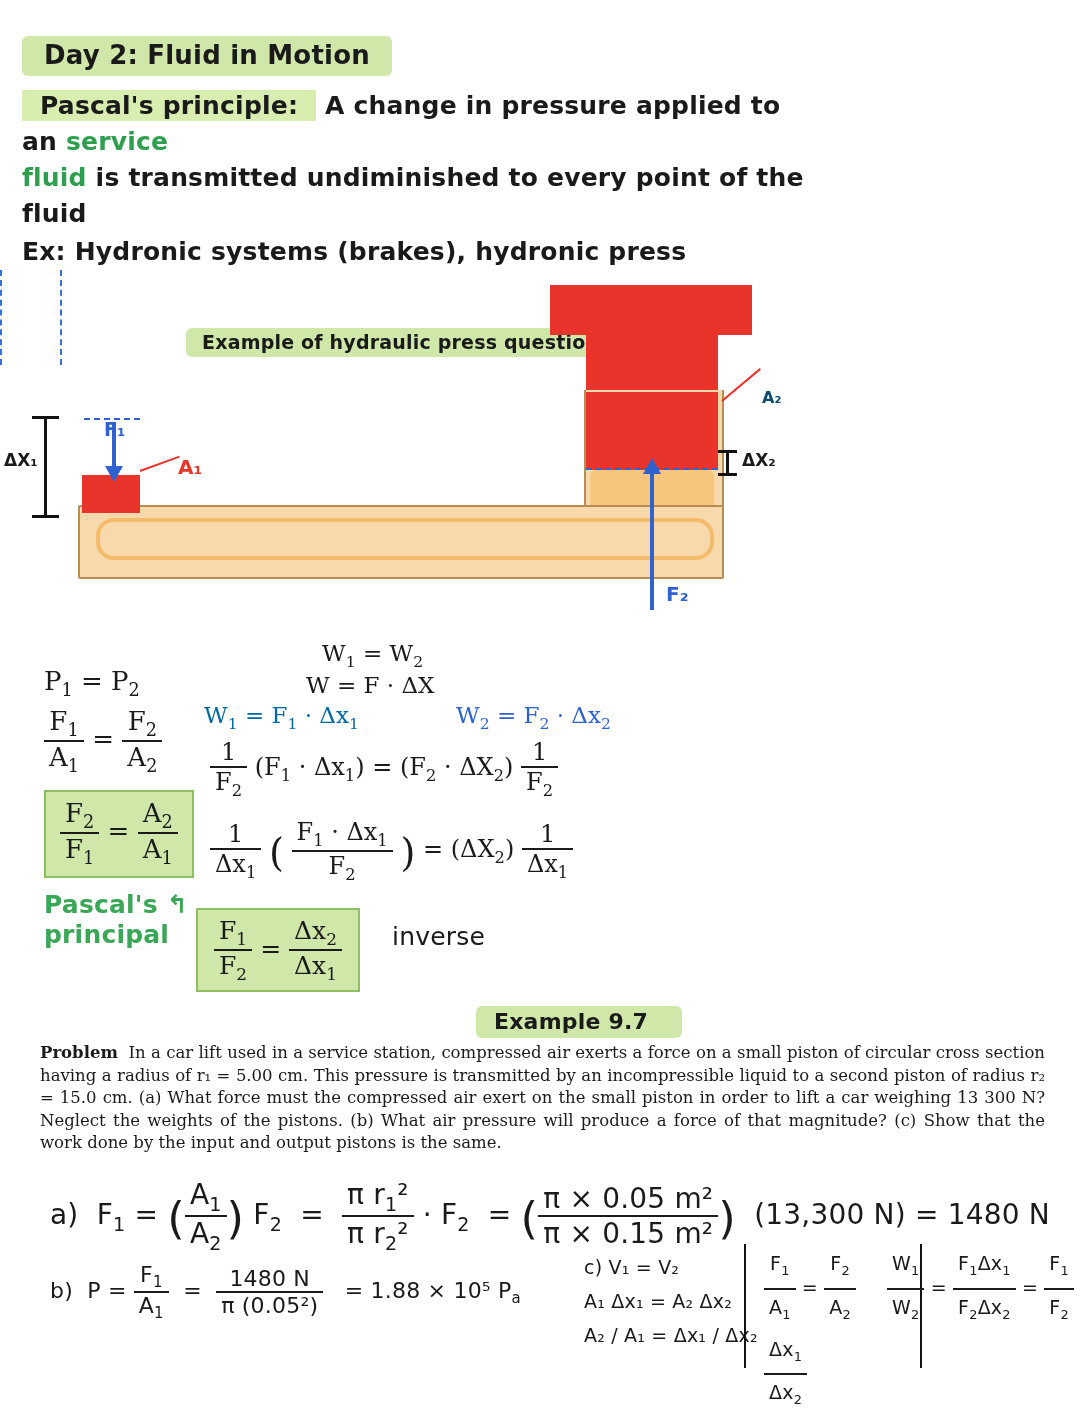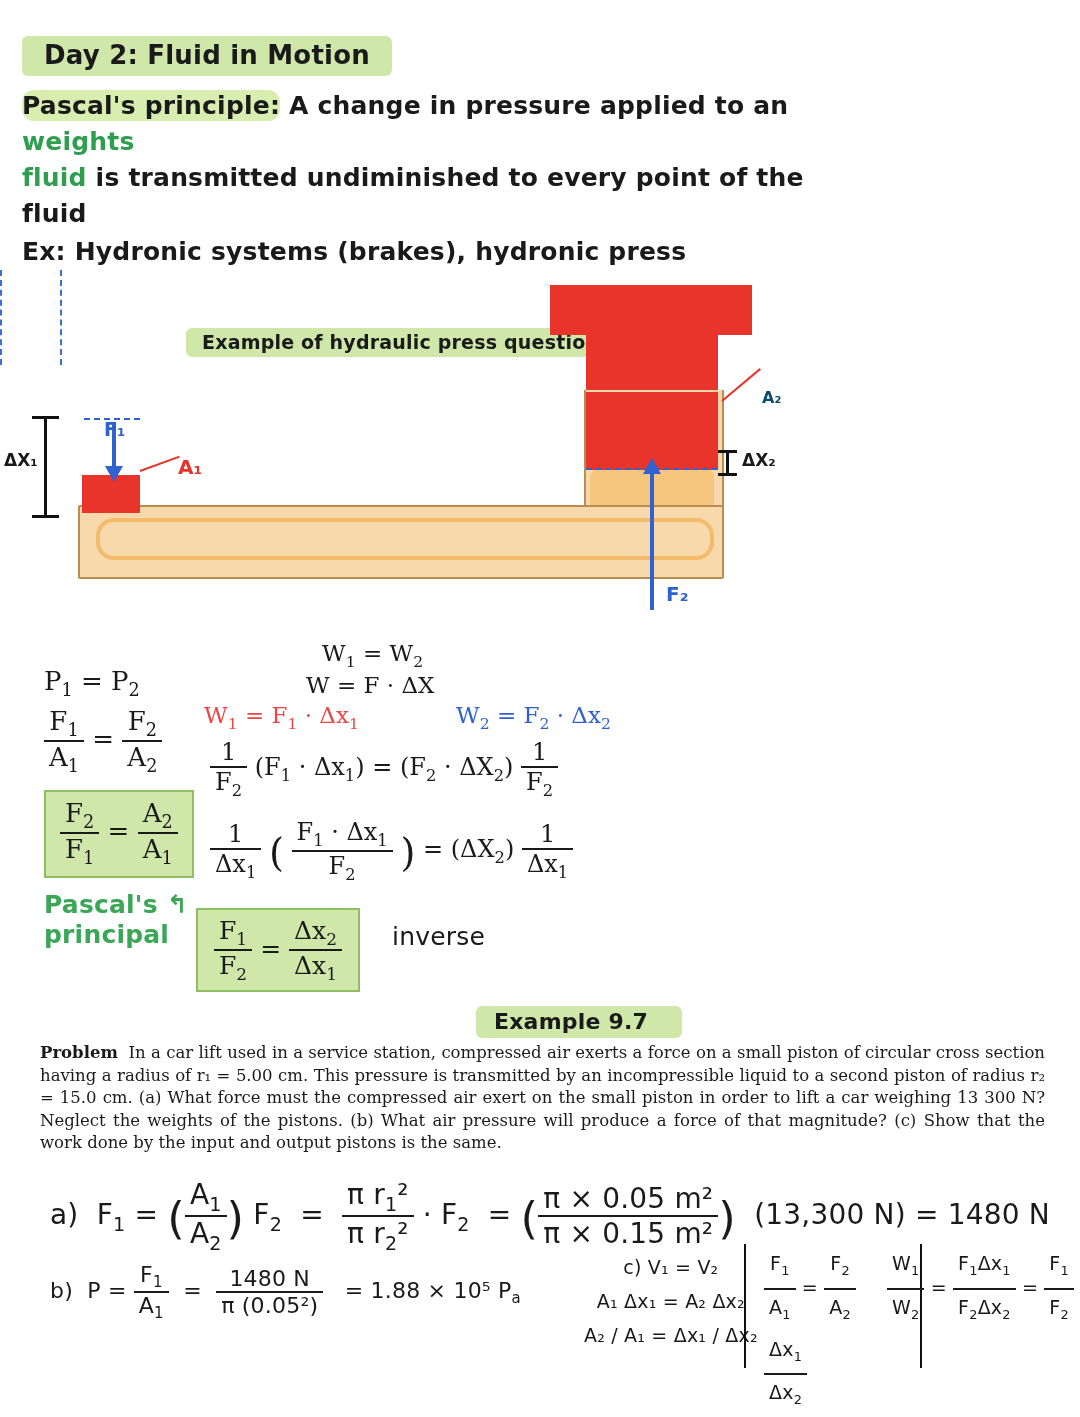--- a/index.html
+++ b/index.html
@@ -32,21 +32,21 @@
   }
   #title .hl { padding:4px 22px 6px 22px; }
 
   #principle-block {
     position:absolute; left:22px; top:88px;
     width:800px;
     font-size:25px;
     line-height:36px;
     font-weight:bold;
   }
-  #principle-block .lead { background:#d8eeb0; border-radius:12px; padding:1px 0; }
+  #principle-block .lead { background:#d8eeb0; border-radius:0; padding:1px 18px; }
   .grn { color:#2f9e4f; }
 
   #ex-line { margin-top:2px; }
 
   
   #press-label {
     position:absolute; left:186px; top:328px;
     font-size:19px;
   }
   #press-label .hl { padding:3px 16px 4px 16px; }
@@ -170,21 +170,21 @@
   #pascal-box {
     position:absolute; left:44px; top:790px;
     background:#cfe8a9; border:2px solid #8fbf63;
     padding:6px 14px 8px 14px; font-size:26px;
   }
   #pascal-caption {
     position:absolute; left:44px; top:890px;
     color:#3aa757; font-size:25px; line-height:30px;
   }
 
-  #w1-blue { position:absolute; left:204px; top:702px; color:#ef4444; font-size:23px; }
+  #w1-blue { position:absolute; left:204px; top:702px; color:#0369a1; font-size:23px; }
   #w2-blue { position:absolute; left:456px; top:702px; color:#2f62cf; font-size:23px; }
 
   #eq-row3 { position:absolute; left:210px; top:738px; font-size:24px; }
   #eq-row4 { position:absolute; left:210px; top:818px; font-size:24px; }
 
   #inverse-box {
     position:absolute; left:196px; top:908px;
     background:#cfe8a9; border:2px solid #8fbf63;
     padding:6px 16px; font-size:25px;
   }
@@ -201,40 +201,40 @@
     position:absolute; left:40px; top:1042px; width:1005px;
     font-family:"DejaVu Serif", serif;
     font-size:16.5px; line-height:22.5px;
     text-align:justify;
   }
   #problem b { font-weight:bold; }
 
   
   #work-a { position:absolute; left:50px; top:1178px; font-size:28px; }
   #work-b { position:absolute; left:50px; top:1262px; font-size:22px; }
-  #work-c { position:absolute; left:584px; top:1250px; font-size:19px; line-height:34px;text-align:center; }
+  #work-c { position:absolute; left:584px; top:1250px; font-size:19px; line-height:34px; }
   #work-d { position:absolute; left:764px; top:1246px; font-size:19px; line-height:34px; }
   #vline { position:absolute; left:744px; top:1244px; width:2px; height:124px; background:#111; }
   #vline2 { position:absolute; left:920px; top:1244px; width:2px; height:124px; background:#111; }
 
   .bigparen { font-size:1.6em; vertical-align:-0.22em; }
   .nowrap { white-space:nowrap; }
 </style>
 </head>
 <body>
 
 <div class="page">
 
   <div id="title" class="hand">
     <span class="hl">Day 2: Fluid in Motion</span>
   </div>
 
   <div id="principle-block" class="hand">
     <div>
-      <span class="lead">Pascal's principle:</span><span> A change in pressure applied to an </span><span class="grn">weights</span>
+      <span class="lead">Pascal's principle:</span><span> A change in pressure applied to an </span><span class="grn">service</span>
     </div>
     <div>
       <span class="grn">fluid</span><span> is transmitted undiminished to every point of the fluid</span>
     </div>
     <div id="ex-line">Ex: Hydronic systems (brakes), hydronic press</div>
   </div>
 
   <div id="press-label" class="hand">
     <span class="hl">Example of hydraulic press question</span>
   </div>

